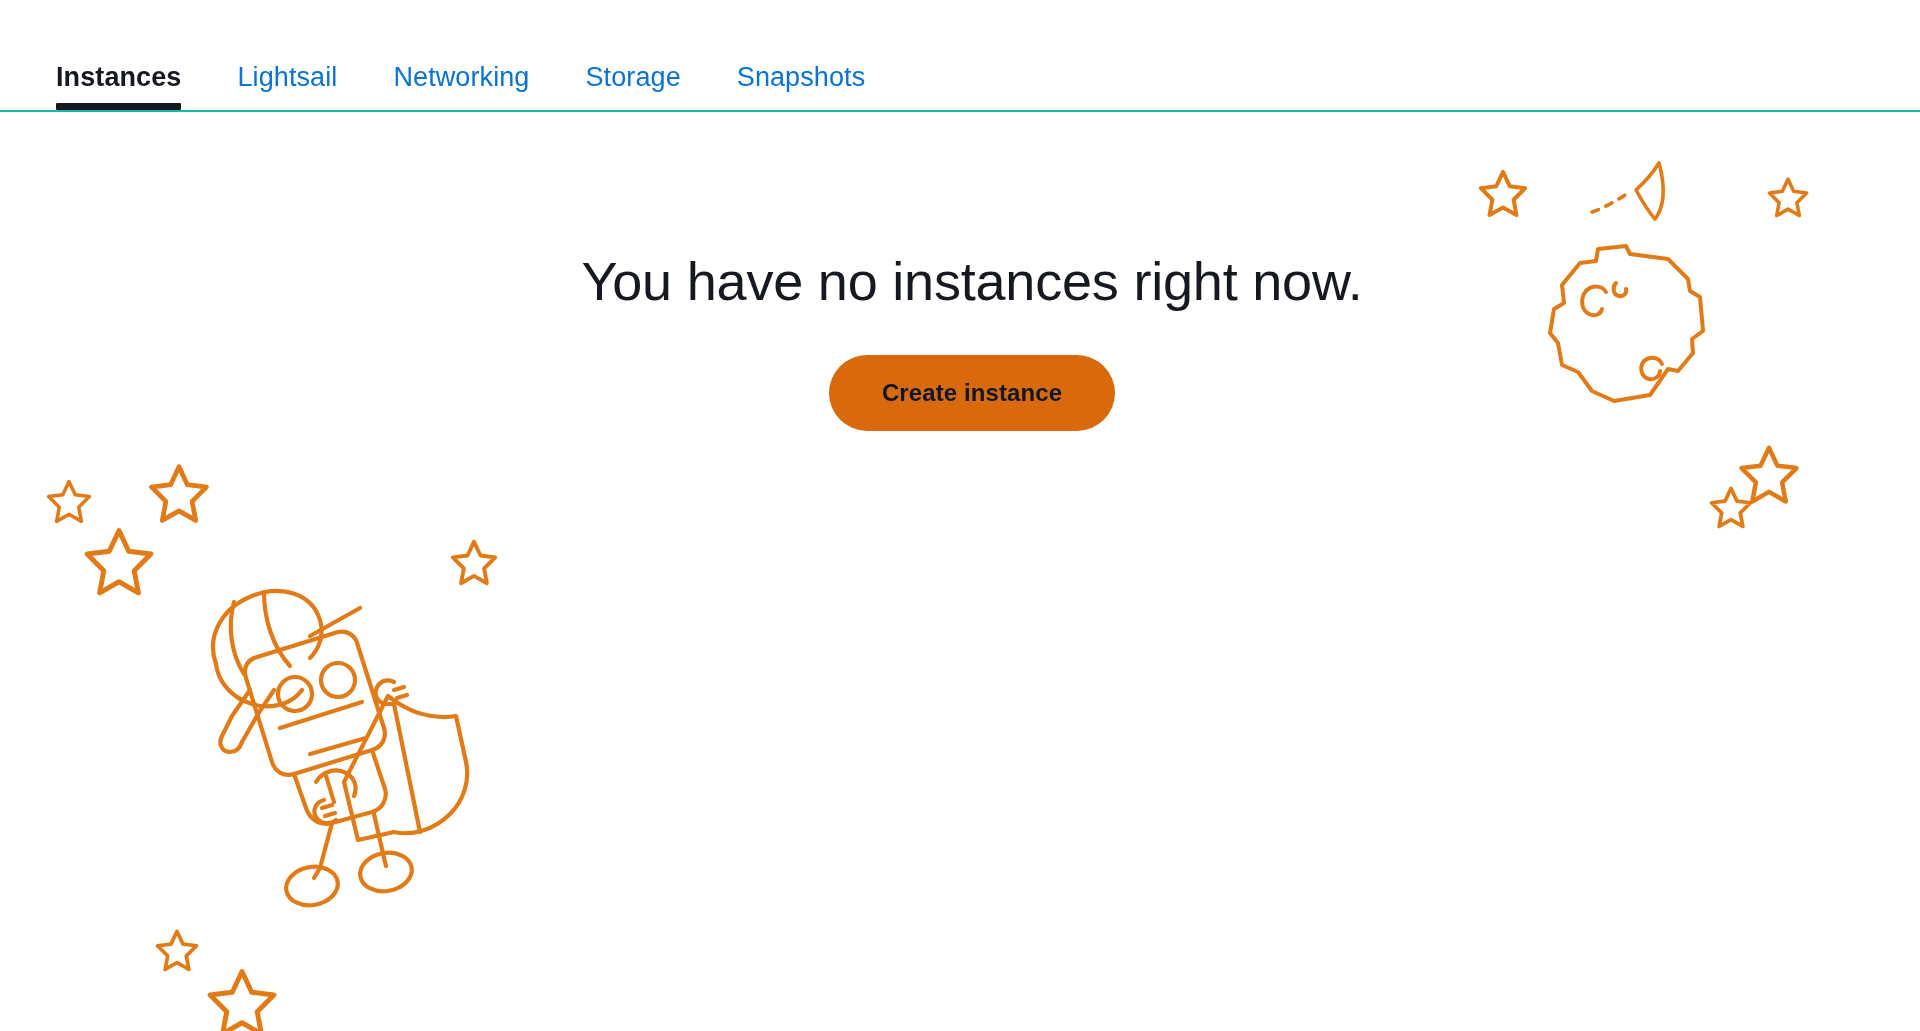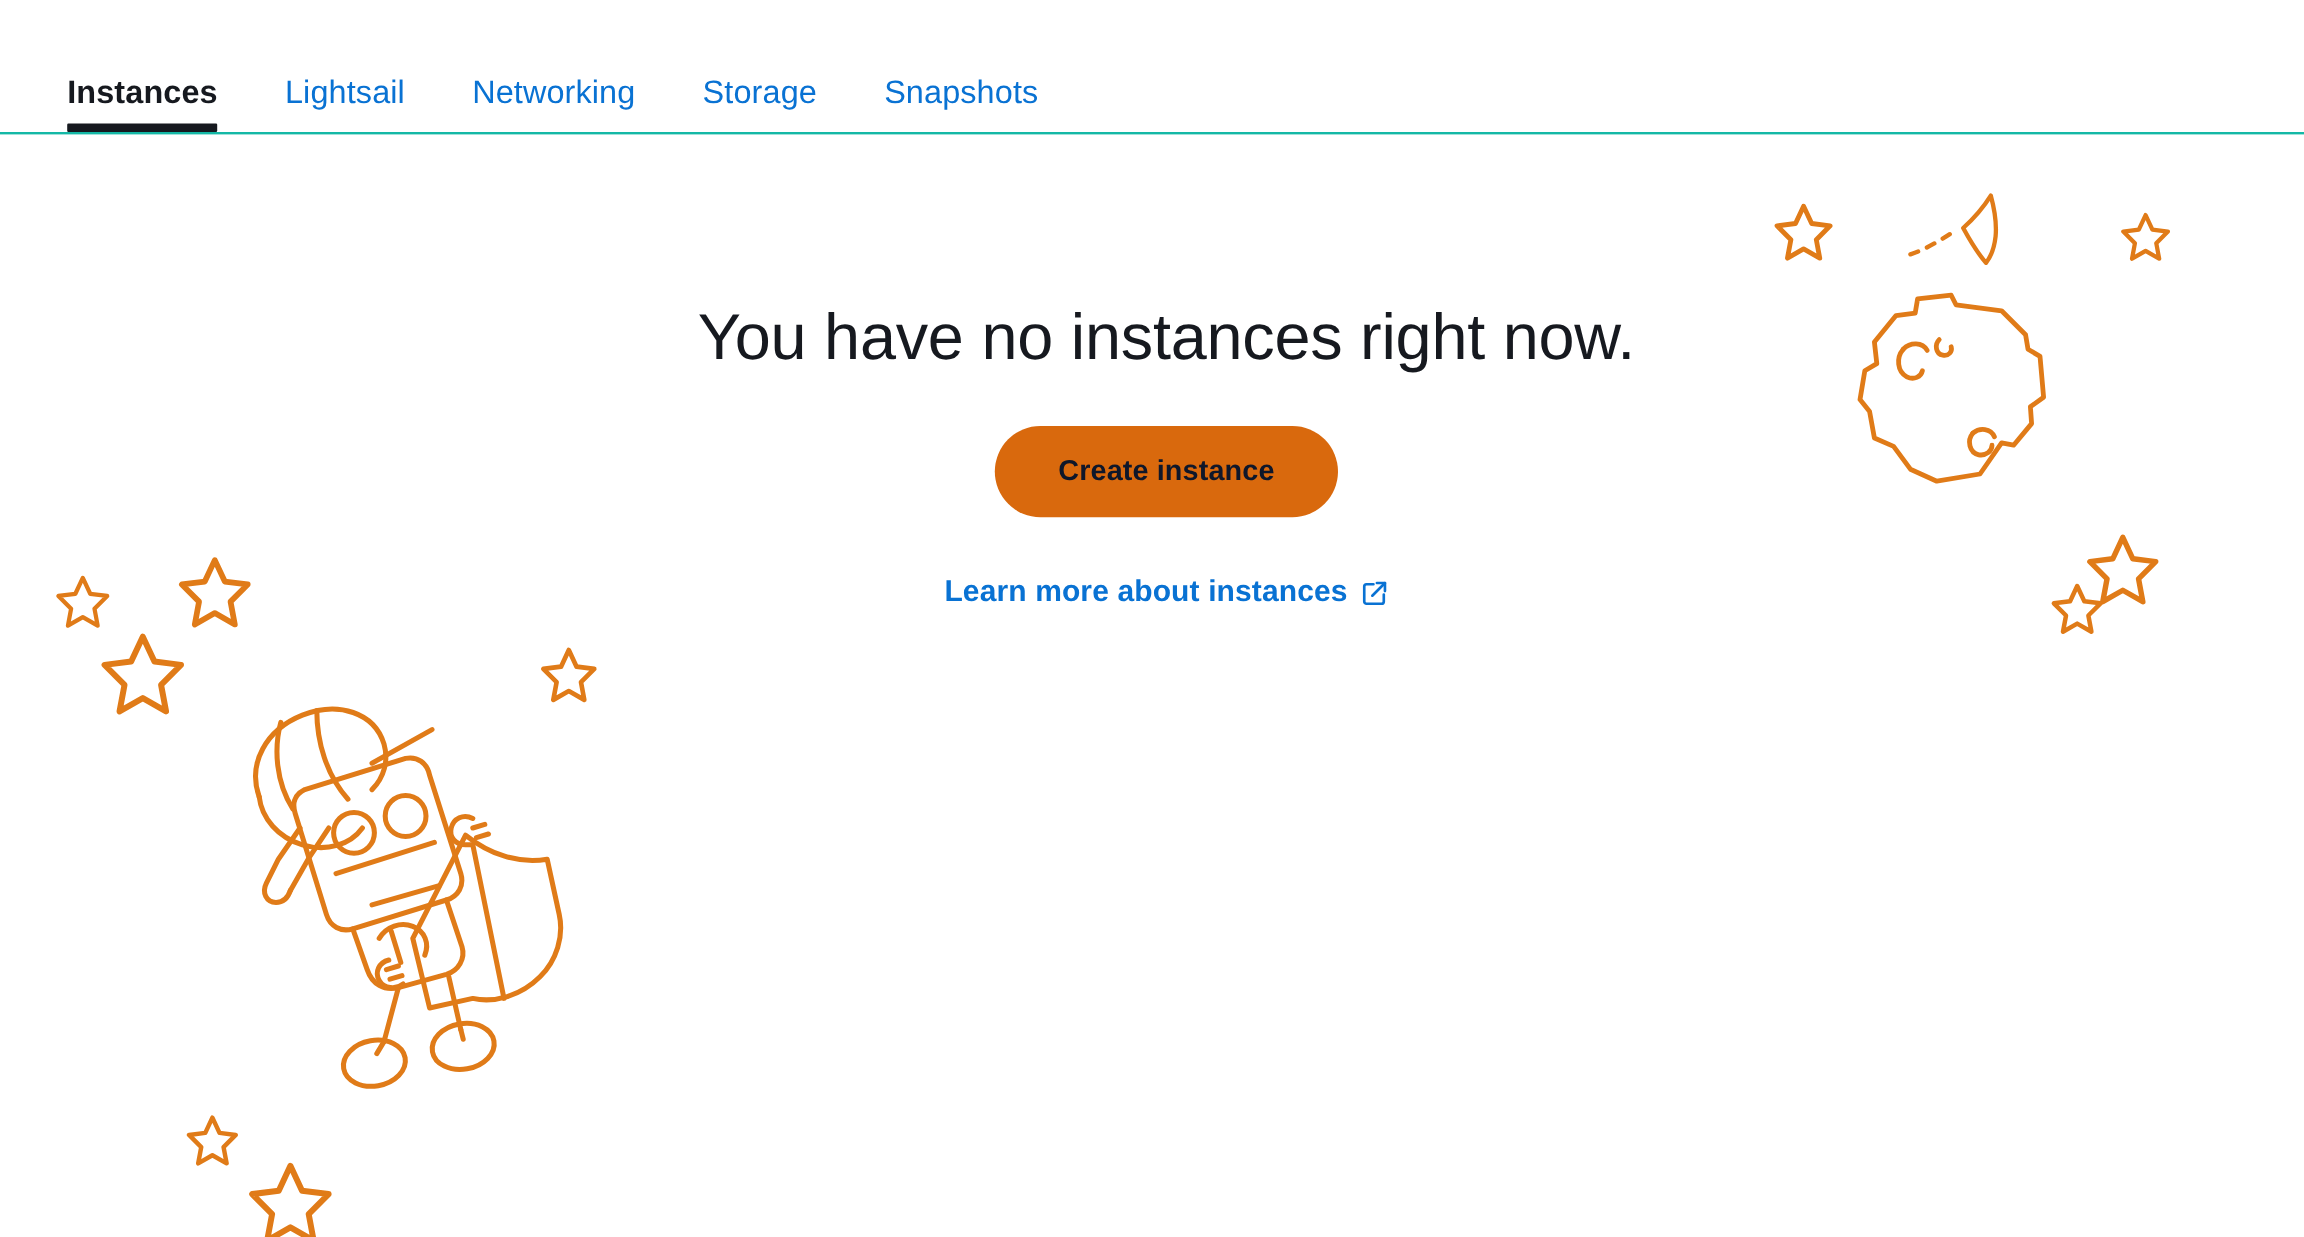--- a/index.html
+++ b/index.html
@@ -312,27 +312,15 @@
   </div>
 
   <div class="empty-state">
     <h1 class="empty-title">You have no instances right now.</h1>
 
 
     <div class="btn-wrap">
       <button class="create-btn">Create instance</button>
     </div>
 
-    <div class="learn-wrap">
-      <a class="learn-link" href="#">
-        <span>Learn more about instances</span>
-        <span class="ext-icon">
-          <svg viewBox="0 0 24 24" fill="none" stroke="#0972d3" stroke-width="2.3" stroke-linecap="round" stroke-linejoin="round">
-            <path d="M20 13v6a2 2 0 0 1-2 2H5a2 2 0 0 1-2-2V6a2 2 0 0 1 2-2h6"></path>
-            <path d="M14 3h7v7"></path>
-            <path d="M10 14L21 3"></path>
-          </svg>
-        </span>
-      </a>
-    </div>
   </div>
 
 </div>
 
 </body></html>

